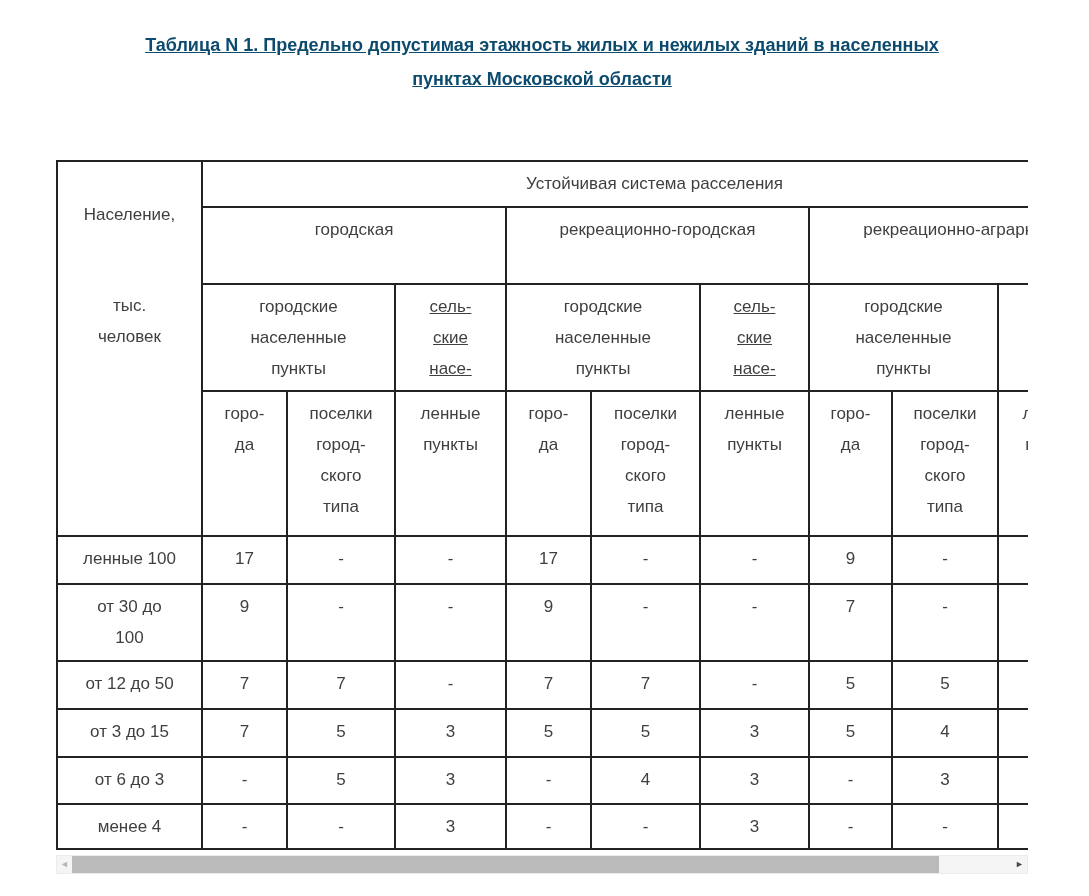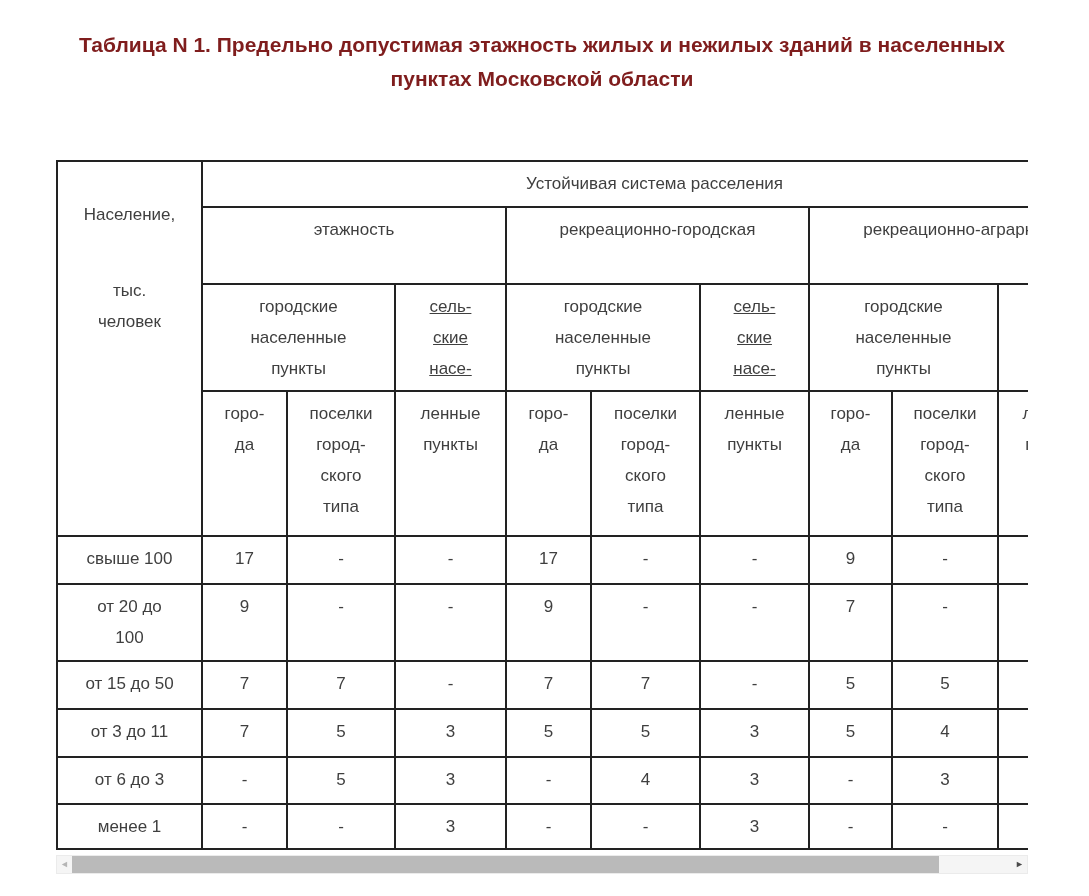--- a/index.html
+++ b/index.html
@@ -4,44 +4,45 @@
 <style>
   html, body { margin: 0; padding: 0; background: #ffffff; }
   body {
     width: 1089px; height: 896px; overflow: hidden;
     font-family: "Liberation Sans", "DejaVu Sans", sans-serif;
     color: #3d3d3d;
   }
   .title {
     width: 972px; margin: 28px 0 0 56px;
     text-align: center;
-    font-size: 21px; font-weight: bold; line-height: 34px;
-    color: #7f1d1d;
+    font-size: 18px; font-weight: bold; line-height: 34px;
+    color: #0c4a6e;
     white-space: pre-line;
+    text-decoration: underline;
   }
   .table-viewport {
     width: 972px; margin: 64px 0 0 56px;
     overflow: hidden;
   }
   table.floors {
     border-collapse: collapse; table-layout: fixed;
     width: 1050px;
     font-size: 17px; color: #3f3f3f;
   }
   table.floors td {
     border: 2px solid #222222;
     padding: 6px 8px;
     vertical-align: top;
     text-align: center;
     white-space: pre-line;
     line-height: 31px;
     overflow: hidden;
   }
   td.corner-cell { vertical-align: top; padding-top: 8px; border-radius: 20px; }
-  td.corner-cell .corner-line2 { margin-top: 14px; }
+  td.corner-cell .corner-line2 { margin-top: 29px; }
   td.pop-cell { text-align: left; padding-left: 13px; }
   td.no-bottom { border-bottom-style: hidden; text-decoration: underline; }
   td.no-top { border-top-style: hidden; margin-left: 32px; }
   tr.hr1 { height: 46px; }
   tr.hr2 { height: 77px; }
   tr.hr3 { height: 105px; }
   tr.hr4 { height: 145px; }
   tr.dr1 { height: 48px; }
   tr.dr2 { height: 77px; }
   tr.dr3 { height: 48px; }
@@ -98,21 +99,21 @@
           <tr class="hr1">
         <td class="corner-cell" rowspan="4">
           <div>Население,</div>
           <div class="corner-line2">тыс.
 человек</div>
         </td>
         <td colspan="9">Устойчивая система расселения</td>
       </tr>
 
       <tr class="hr2">
-        <td colspan="3">этажность</td>
+        <td colspan="3">городская</td>
         <td colspan="3">рекреационно-городская</td>
         <td colspan="3">рекреационно-аграрная</td>
       </tr>
 
       <tr class="hr3">
         <td colspan="2">городские
 населенные
 пункты</td>
         <td class="no-bottom">сель-
 ские
@@ -152,61 +153,61 @@
 да</td>
         <td>поселки
 город-
 ского
 типа</td>
         <td class="no-top">ленные
 пункты</td>
       </tr>
 
       <tr class="dr1">
-        <td class="pop-cell">свыше 100</td>
+        <td class="pop-cell">ленные 100</td>
         <td>17</td>
         <td>-</td>
         <td>-</td>
         <td>17</td>
         <td>-</td>
         <td>-</td>
         <td>9</td>
         <td>-</td>
         <td></td>
       </tr>
 
       <tr class="dr2">
-        <td class="pop-cell">от 20 до
+        <td class="pop-cell">от 30 до
 100</td>
         <td>9</td>
         <td>-</td>
         <td>-</td>
         <td>9</td>
         <td>-</td>
         <td>-</td>
         <td>7</td>
         <td>-</td>
         <td></td>
       </tr>
 
       <tr class="dr3">
-        <td class="pop-cell">от 15 до 50</td>
+        <td class="pop-cell">от 12 до 50</td>
         <td>7</td>
         <td>7</td>
         <td>-</td>
         <td>7</td>
         <td>7</td>
         <td>-</td>
         <td>5</td>
         <td>5</td>
         <td></td>
       </tr>
 
       <tr class="dr4">
-        <td class="pop-cell">от 3 до 11</td>
+        <td class="pop-cell">от 3 до 15</td>
         <td>7</td>
         <td>5</td>
         <td>3</td>
         <td>5</td>
         <td>5</td>
         <td>3</td>
         <td>5</td>
         <td>4</td>
         <td></td>
       </tr>
@@ -218,21 +219,21 @@
         <td>3</td>
         <td>-</td>
         <td>4</td>
         <td>3</td>
         <td>-</td>
         <td>3</td>
         <td></td>
       </tr>
 
       <tr class="dr6">
-        <td class="pop-cell">менее 1</td>
+        <td class="pop-cell">менее 4</td>
         <td>-</td>
         <td>-</td>
         <td>3</td>
         <td>-</td>
         <td>-</td>
         <td>3</td>
         <td>-</td>
         <td>-</td>
         <td></td>
       </tr>

